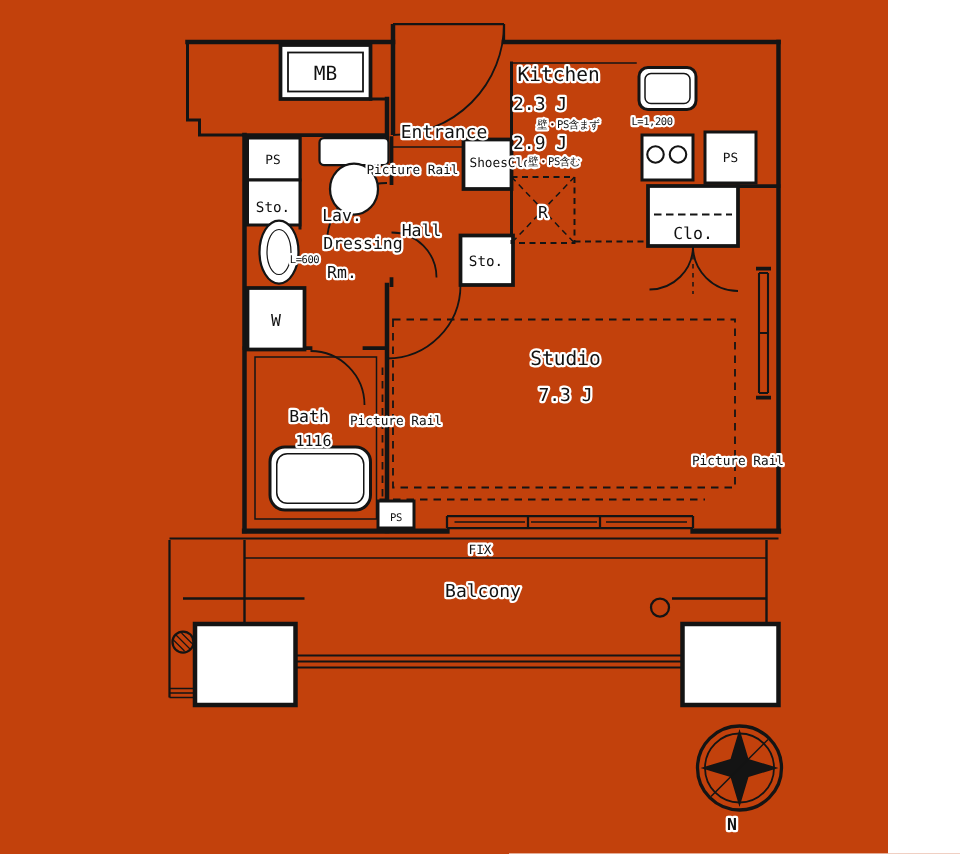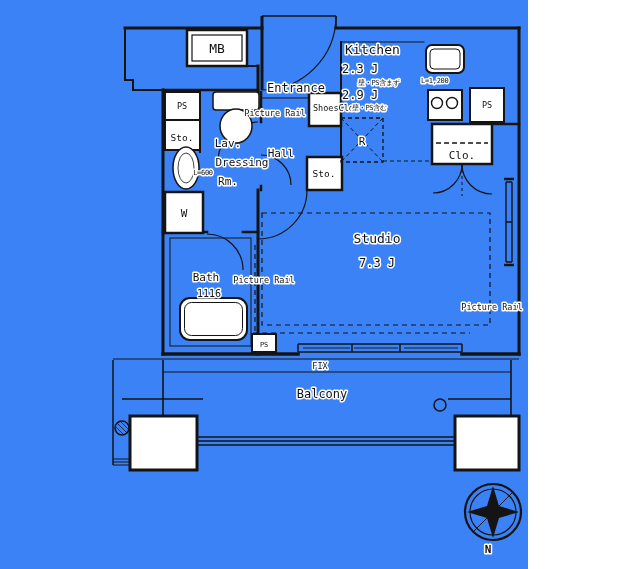--- a/index.html
+++ b/index.html
@@ -1,16 +1,16 @@
 <!DOCTYPE html>
 <html><head>
 <meta charset="utf-8">
 <style>
   html,body{margin:0;padding:0;background:#ffffff;}
-  .stage{width:528px;height:569px;background:#3b82f6;position:relative;overflow:hidden;}
+  .stage{width:592px;height:569px;background:#c2410c;position:relative;overflow:hidden;}
   svg{display:block;}
   svg text{
     font-family:"DejaVu Sans Mono","Liberation Mono",monospace;
     fill:#111111;
     paint-order:stroke fill;
     stroke:#ffffff;
     stroke-width:3px;
     stroke-linejoin:round;
   }
   .t13{font-size:13px;}

